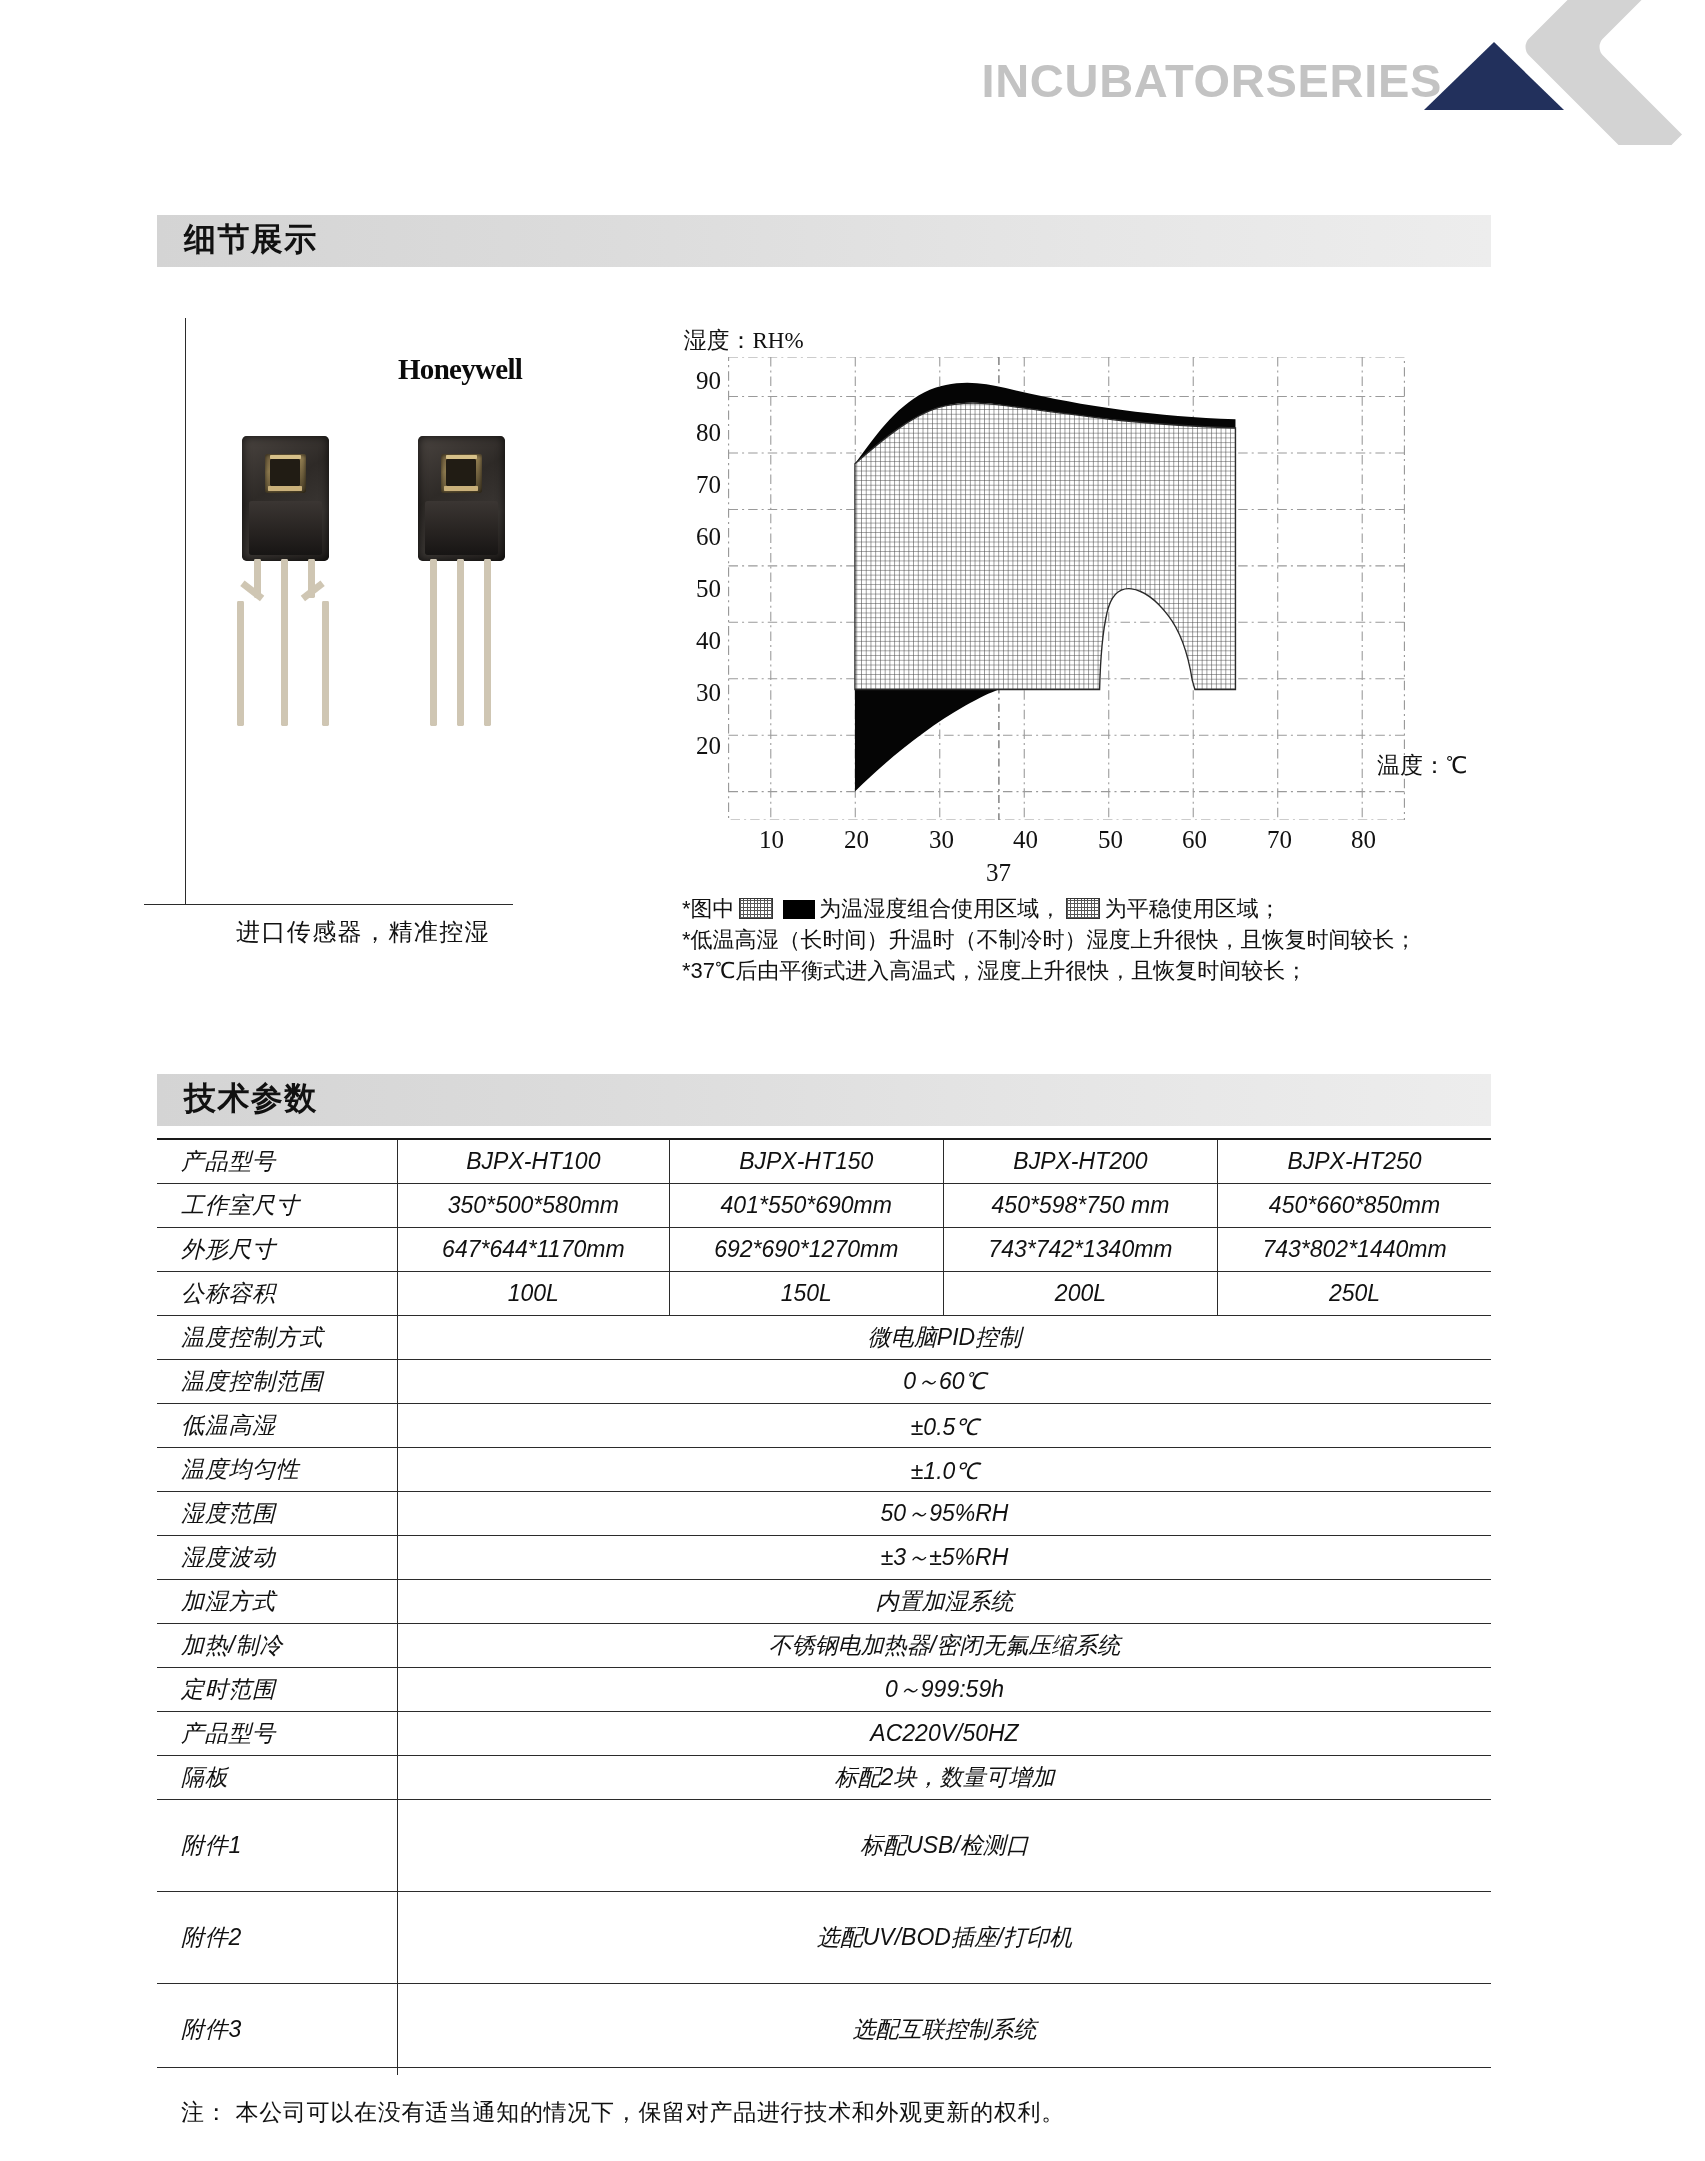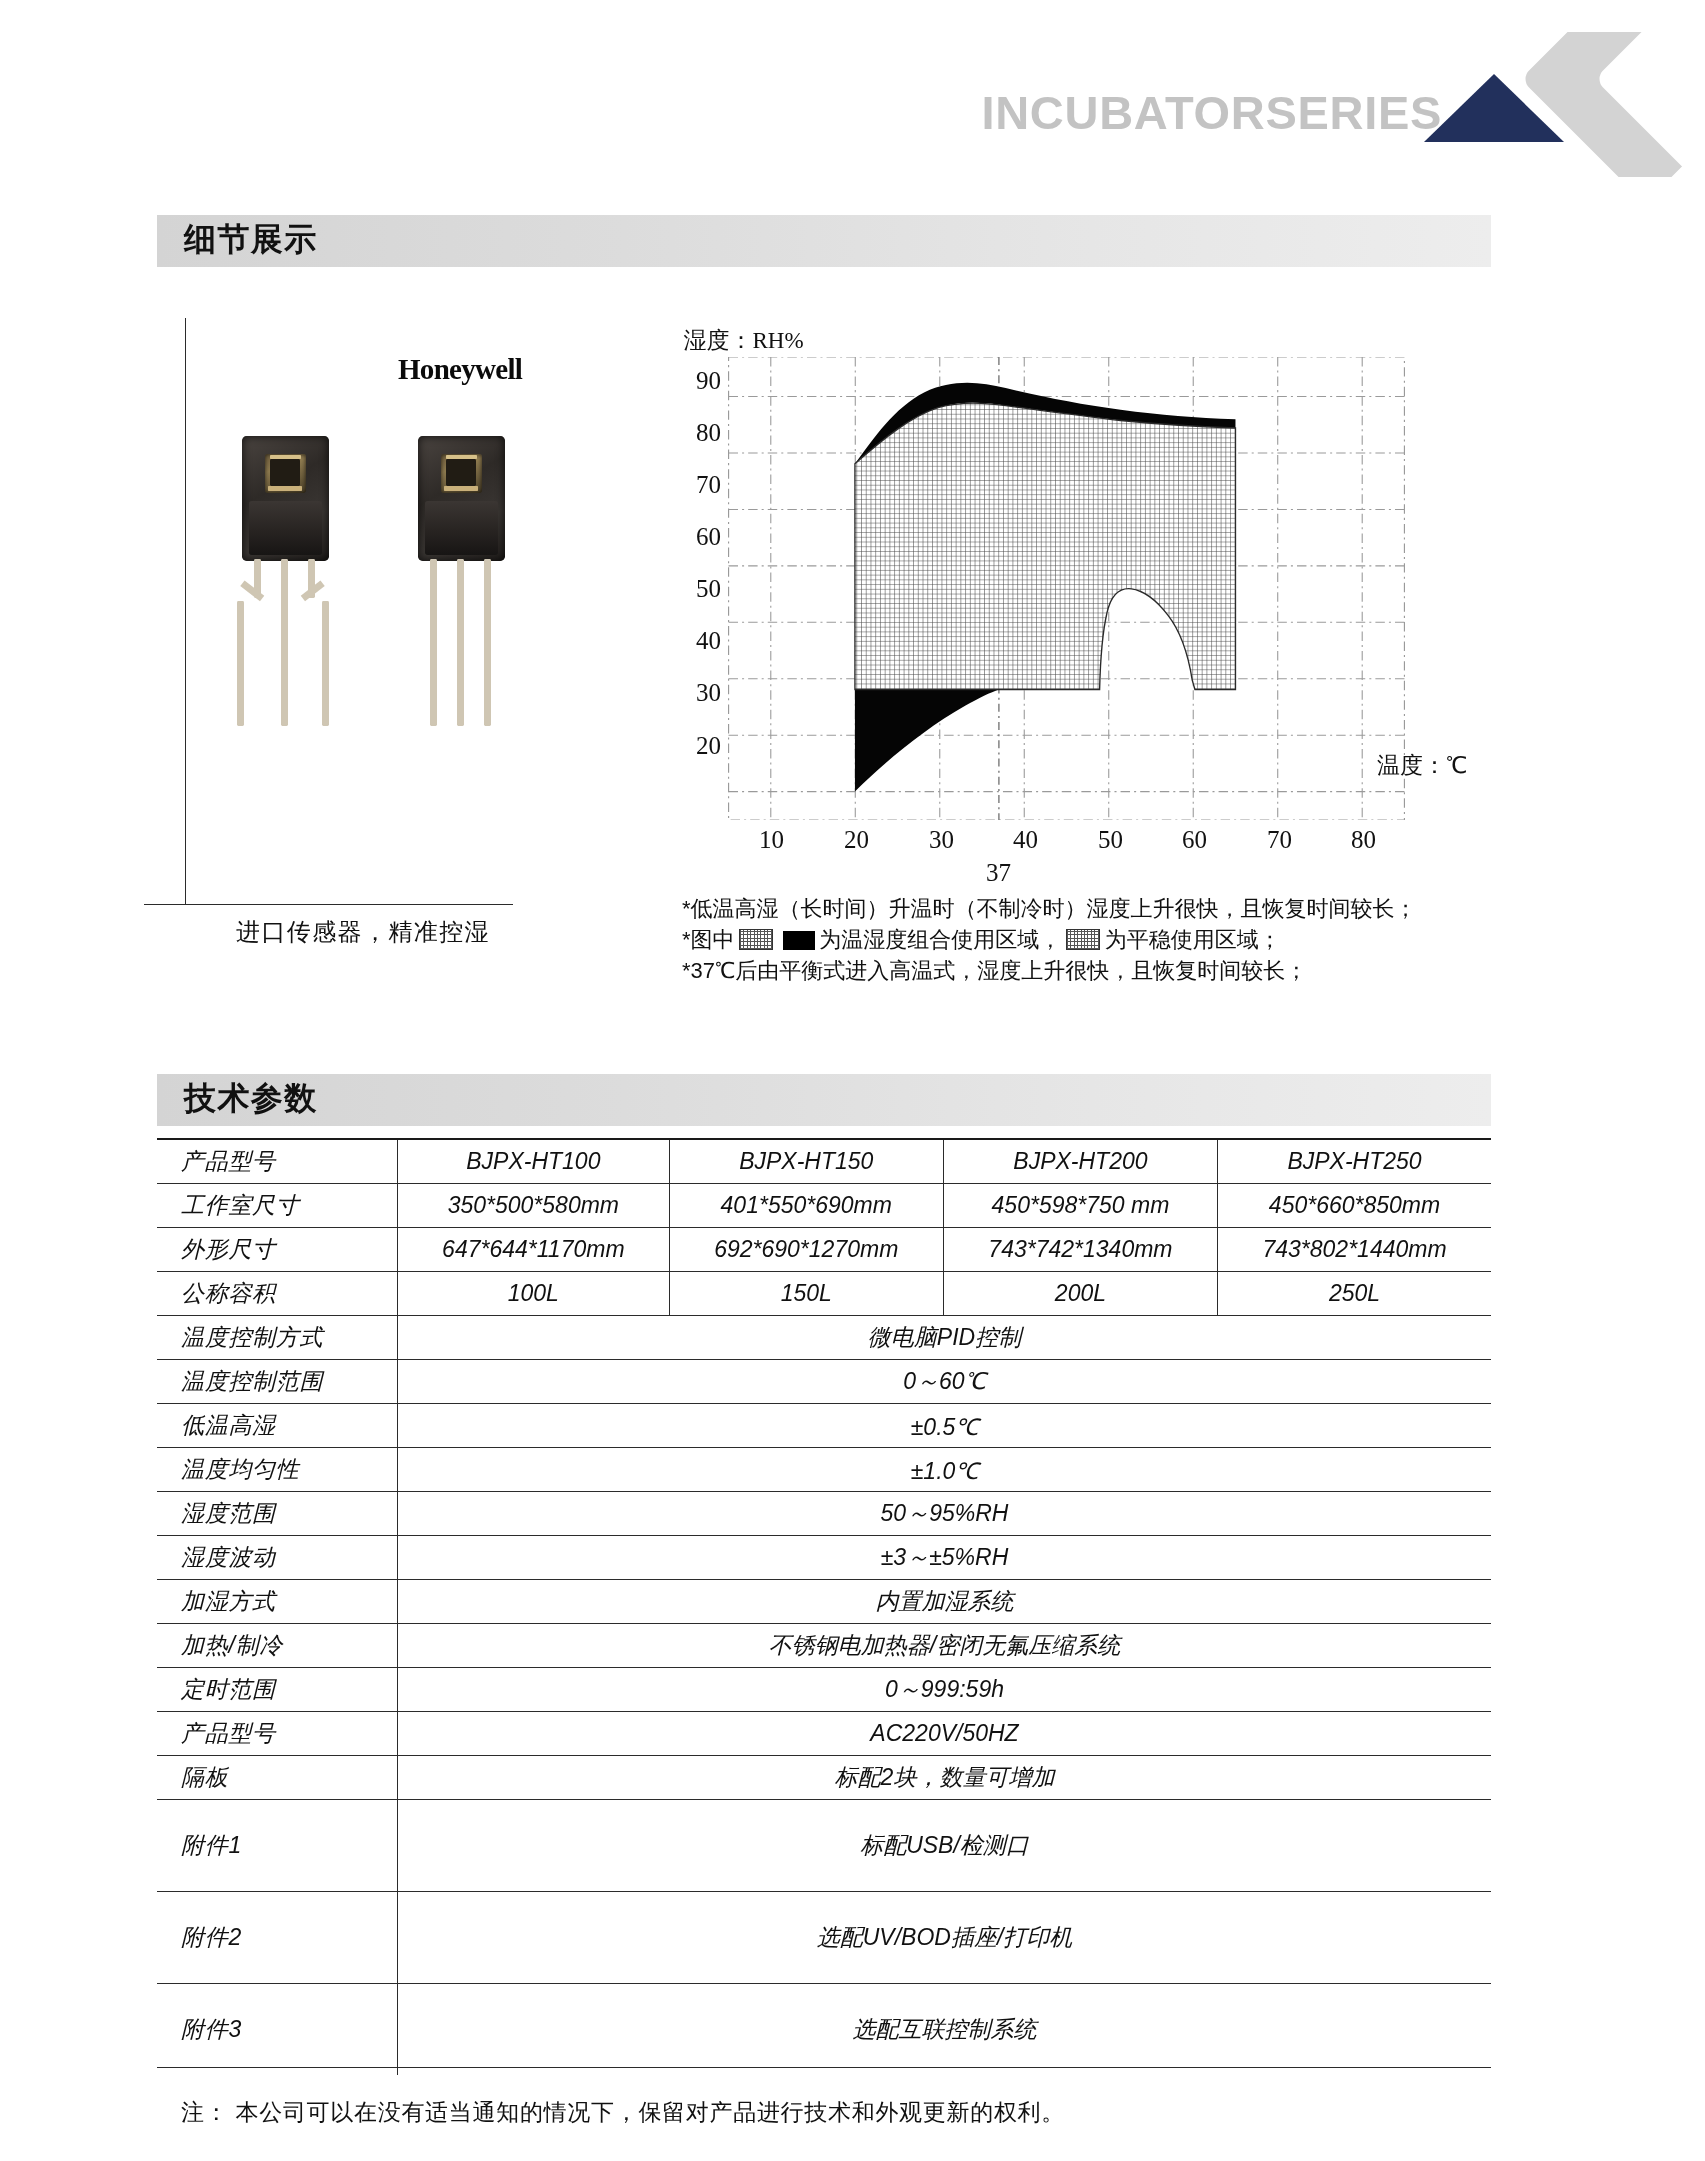--- a/index.html
+++ b/index.html
@@ -1,19 +1,19 @@
 <!DOCTYPE html>
 <html style="font-size:10.8px"><head>
 <meta charset="utf-8">
 <style>
   html,body{margin:0;padding:0;background:#fff;}
   body{width:1706px;height:2161px;position:relative;font-family:"Liberation Sans",sans-serif;color:#1a1a1a;}
 
   
-  .banner{position:absolute;left:0;top:0;width:1706px;height:145px;overflow:hidden;margin-top:32px;}
+  .banner{position:absolute;left:0;top:0;width:1706px;height:145px;overflow:hidden;}
   .banner-title{position:absolute;right:264px;top:53px;font-size:47px;letter-spacing:0.7px;color:#c3c3c3;font-weight:700;font-family:"Liberation Sans",sans-serif;white-space:nowrap;}
   .chev{position:absolute;right:-27px;top:-41px;width:176px;height:176px;background:#d3d3d3;transform:rotate(45deg);border-radius:12px;}
   .chev-cut{position:absolute;right:-101px;top:-41px;width:176px;height:176px;background:#fff;transform:rotate(45deg);border-radius:12px;}
   .tri{position:absolute;right:142px;top:42px;width:0;height:0;border-left:70px solid transparent;border-right:70px solid transparent;border-bottom:68px solid #22305c;}
 
   
   .sec-bar{position:absolute;left:157px;height:52px;width:1334px;
     background:linear-gradient(90deg,#d4d4d4 0%,#dcdcdc 35%,#e6e6e6 70%,#ededed 100%);}
   .sec-bar .sec-text{position:absolute;left:27px;top:50%;transform:translateY(-52%);font-size:32px;font-weight:700;color:#111;letter-spacing:1.4px;font-family:"Liberation Sans",sans-serif;}
 
@@ -194,24 +194,24 @@
   <div class="xtick" style="left:417px;top:501px;">50</div>
   <div class="xtick" style="left:501px;top:501px;">60</div>
   <div class="xtick" style="left:586px;top:501px;">70</div>
   <div class="xtick" style="left:670px;top:501px;">80</div>
   <div class="xtick37" style="left:305px;top:534px;">37</div>
 
   <div class="chart-xlabel">温度：℃</div>
 </div>
 
 <div class="notes">
-  <div class="note-line">*低温高湿（长时间）升温时（不制冷时）湿度上升很快，且恢复时间较长；</div>
   <div class="note-line">
     <span>*图中</span><span class="sw sw-hatch"></span><span class="sw sw-solid"></span><span>为温湿度组合使用区域，</span><span class="sw sw-hatch"></span><span>为平稳使用区域；</span>
   </div>
+  <div class="note-line">*低温高湿（长时间）升温时（不制冷时）湿度上升很快，且恢复时间较长；</div>
   <div class="note-line">*37℃后由平衡式进入高温式，湿度上升很快，且恢复时间较长；</div>
 </div>
 
 <div class="sec-bar" style="top:1074px;">
   <span class="sec-text">技术参数</span>
 </div>
 
 <table class="spec">
   <tbody>
     <tr>

